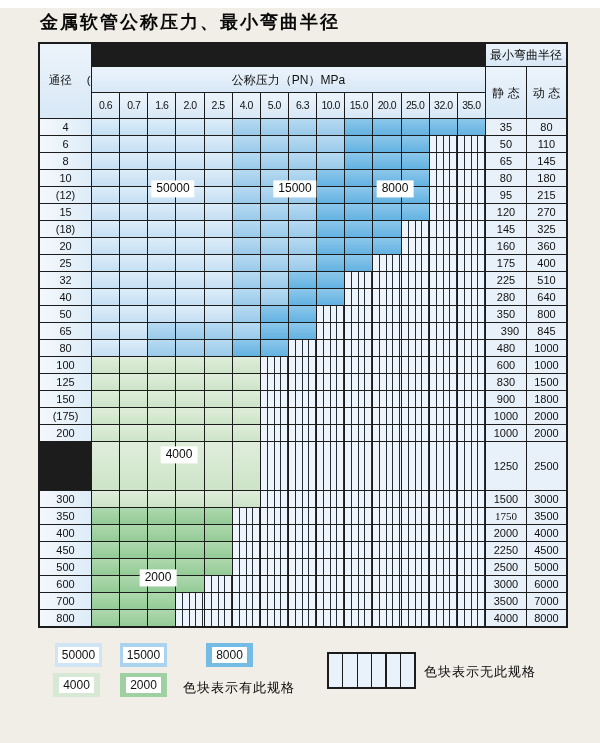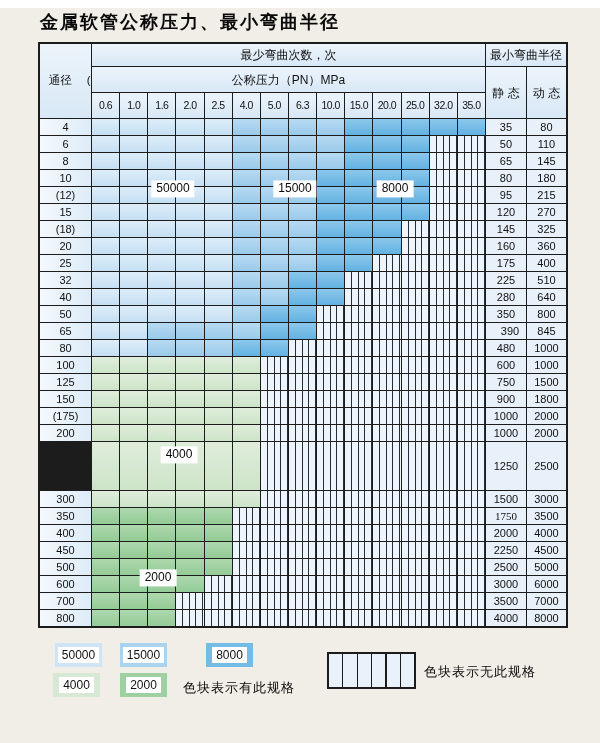--- a/index.html
+++ b/index.html
@@ -63,27 +63,26 @@
 <div class="title">金属软管公称压力、最小弯曲半径</div>
 
 <div class="tablewrap">
   <div class="grid" id="grid">
       <div class="cell hdr dnhdr" style="grid-area: 1 / 1 / 4 / 2;">
         <div>公称</div>
         <div>通径</div>
         <div>(DN)</div>
         <div>mm</div>
       </div>
-      <div class="cell hdr" style="grid-area: 1 / 2 / 2 / 16;">最少弯曲次数，次</div>
       <div class="cell hdr" style="grid-area: 1 / 16 / 2 / 18;">最小弯曲半径</div>
       <div class="cell hdr" style="grid-area: 2 / 16 / 4 / 17;">静 态</div>
       <div class="cell hdr" style="grid-area: 2 / 2 / 3 / 16;">公称压力（PN）MPa</div>
       <div class="cell hdr" style="grid-area: 2 / 17 / 4 / 18;">动 态</div>
       <div class="cell hdr tick" style="grid-area: 3 / 2 / 4 / 3;">0.6</div>
-      <div class="cell hdr tick" style="grid-area: 3 / 3 / 4 / 4;">1.0</div>
+      <div class="cell hdr tick" style="grid-area: 3 / 3 / 4 / 4;">0.7</div>
       <div class="cell hdr tick" style="grid-area: 3 / 4 / 4 / 5;">1.6</div>
       <div class="cell hdr tick" style="grid-area: 3 / 5 / 4 / 6;">2.0</div>
       <div class="cell hdr tick" style="grid-area: 3 / 6 / 4 / 7;">2.5</div>
       <div class="cell hdr tick" style="grid-area: 3 / 7 / 4 / 8;">4.0</div>
       <div class="cell hdr tick" style="grid-area: 3 / 8 / 4 / 9;">5.0</div>
       <div class="cell hdr tick" style="grid-area: 3 / 9 / 4 / 10;">6.3</div>
       <div class="cell hdr tick" style="grid-area: 3 / 10 / 4 / 11;">10.0</div>
       <div class="cell hdr tick" style="grid-area: 3 / 11 / 4 / 12;">15.0</div>
       <div class="cell hdr tick" style="grid-area: 3 / 12 / 4 / 13;">20.0</div>
       <div class="cell hdr tick" style="grid-area: 3 / 13 / 4 / 14;">25.0</div>
@@ -352,21 +351,21 @@
       <div class="cell g4" style="grid-area: 19 / 6;"></div>
       <div class="cell g4" style="grid-area: 19 / 7;"></div>
       <div class="cell hx" style="grid-area: 19 / 8;"></div>
       <div class="cell hx" style="grid-area: 19 / 9;"></div>
       <div class="cell hx" style="grid-area: 19 / 10;"></div>
       <div class="cell hx" style="grid-area: 19 / 11;"></div>
       <div class="cell hx" style="grid-area: 19 / 12;"></div>
       <div class="cell hx" style="grid-area: 19 / 13;"></div>
       <div class="cell hx" style="grid-area: 19 / 14;"></div>
       <div class="cell hx" style="grid-area: 19 / 15;"></div>
-      <div class="cell valcell" style="grid-area: 19 / 16;">750</div>
+      <div class="cell valcell" style="grid-area: 19 / 16;">830</div>
       <div class="cell valcell" style="grid-area: 19 / 17;">1500</div>
       <div class="cell dncell" style="grid-area: 20 / 1;">150</div>
       <div class="cell g4" style="grid-area: 20 / 2;"></div>
       <div class="cell g4" style="grid-area: 20 / 3;"></div>
       <div class="cell g4" style="grid-area: 20 / 4;"></div>
       <div class="cell g4" style="grid-area: 20 / 5;"></div>
       <div class="cell g4" style="grid-area: 20 / 6;"></div>
       <div class="cell g4" style="grid-area: 20 / 7;"></div>
       <div class="cell hx" style="grid-area: 20 / 8;"></div>
       <div class="cell hx" style="grid-area: 20 / 9;"></div>

